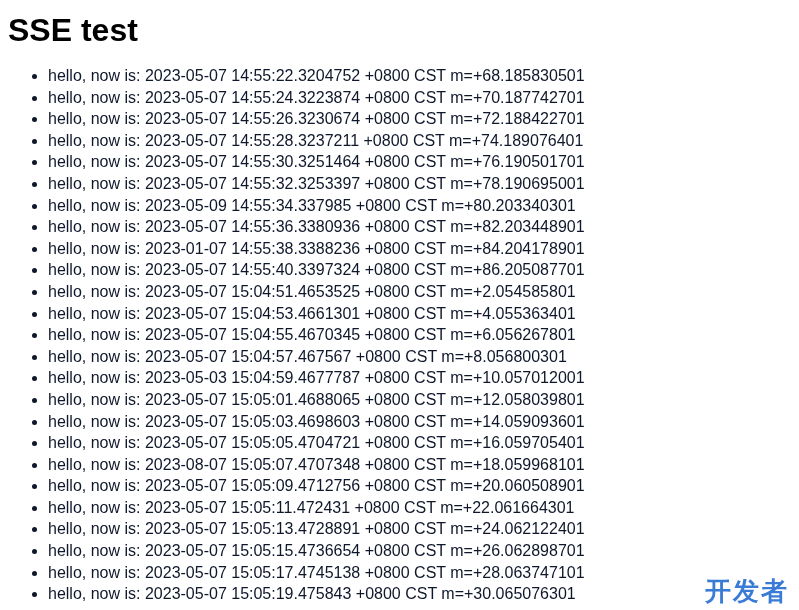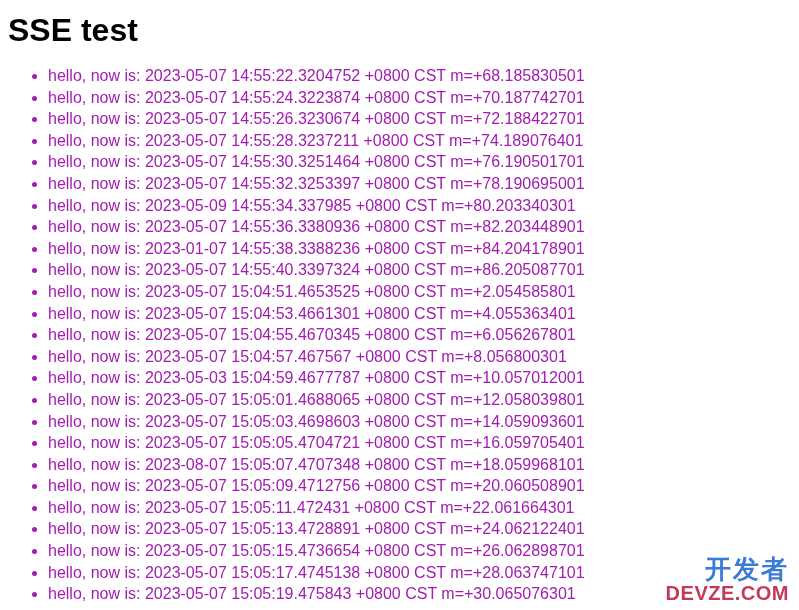--- a/index.html
+++ b/index.html
@@ -20,21 +20,21 @@
       font-weight: bold;
       color: #000000;
       padding: 12px 20px 16px 8px;
     }
     ul {
       list-style-type: disc;
       padding-left: 48px;
     }
     li {
       font-size: 16px;
-      color: #a21caf;
+      color: #0f172a;
       line-height: 1.35;
     }
     .watermark {
       position: absolute;
       bottom: 6px;
       right: 10px;
       text-align: right;
       font-family: "Microsoft YaHei", Arial, sans-serif;
       pointer-events: none;
     }
@@ -81,14 +81,13 @@
     <li>hello, now is: 2023-05-07 15:05:09.4712756 +0800 CST m=+20.060508901</li>
     <li>hello, now is: 2023-05-07 15:05:11.472431 +0800 CST m=+22.061664301</li>
     <li>hello, now is: 2023-05-07 15:05:13.4728891 +0800 CST m=+24.062122401</li>
     <li>hello, now is: 2023-05-07 15:05:15.4736654 +0800 CST m=+26.062898701</li>
     <li>hello, now is: 2023-05-07 15:05:17.4745138 +0800 CST m=+28.063747101</li>
     <li>hello, now is: 2023-05-07 15:05:19.475843 +0800 CST m=+30.065076301</li>
   </ul>
 
 <div class="watermark">
   <div class="line1">开发者</div>
-  <div class="line2">DEVZE.COM</div>
 </div>
 
 </body></html>

